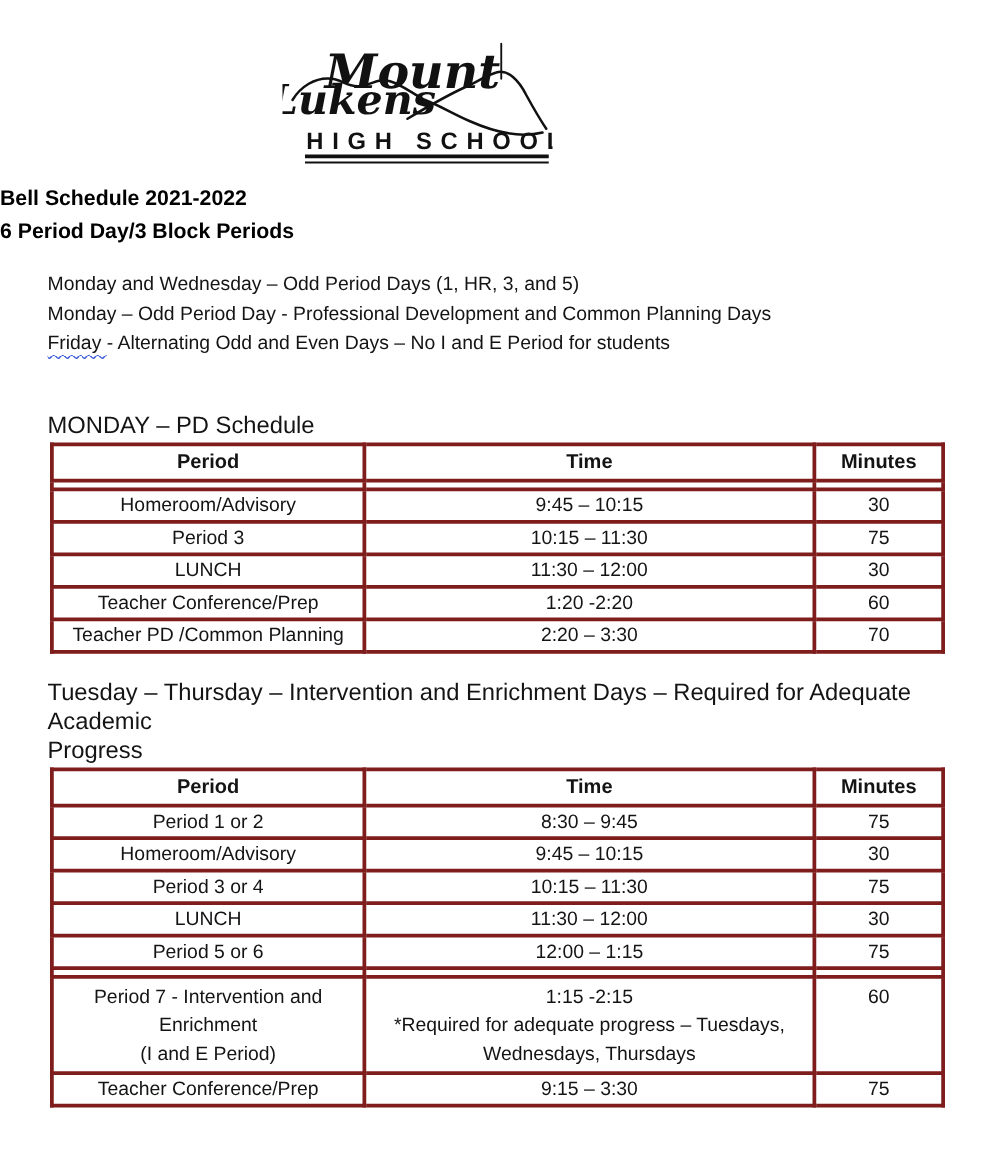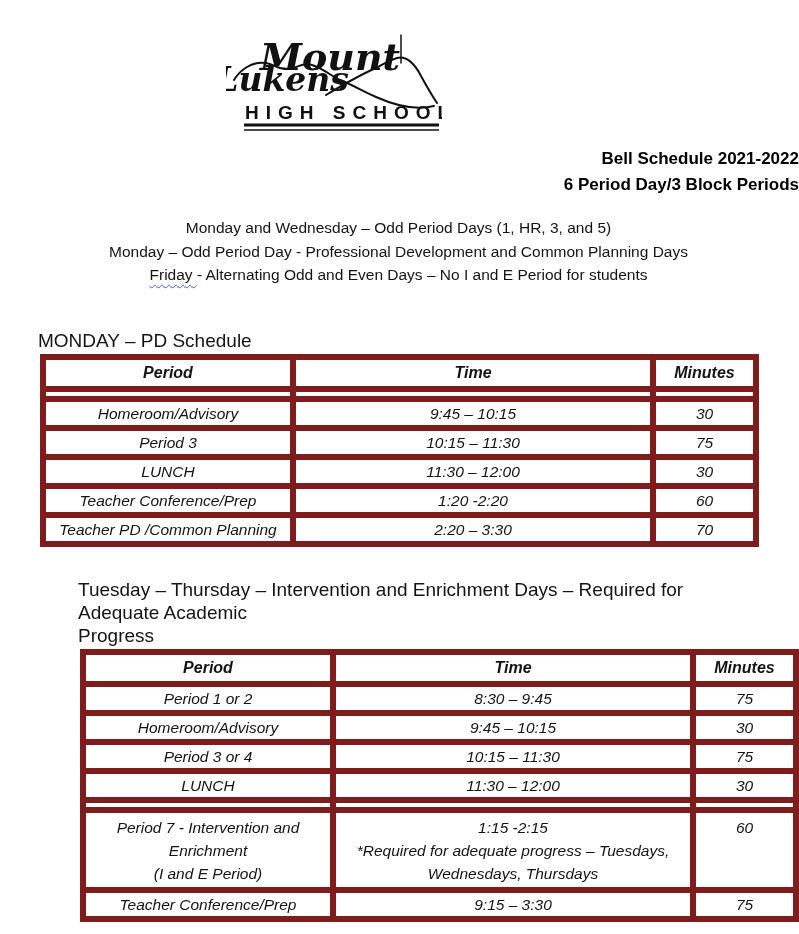--- a/index.html
+++ b/index.html
@@ -12,58 +12,57 @@
     color: #141414;
     overflow: hidden;
   }
   
   .logo-wrap { margin: 22px 11px 0 226px; width: 216px; height: 112px; }
   .logo-wrap svg { display:block; }
   .logo-script { font-family: "DejaVu Serif", serif; font-style: italic; font-weight: 700; fill:#111; }
   .logo-caps { font-family: "Liberation Sans", sans-serif; font-weight: 700; letter-spacing: 7px; fill:#111; }
   .logo-stroke { fill: none; stroke: #111; stroke-width: 2; stroke-linecap: round; stroke-linejoin: round; }
   
-  .title-block { margin-top: 12px; text-align: right; font-weight: 700; font-size: 17px; line-height: 26px; color:#000; }
-  
-  .intro { margin: 18px 40px 0 38px; font-size: 15.5px; line-height: 23.5px; text-align: center; }
+  .title-block { margin-top: 12px; text-align: left; font-weight: 700; font-size: 17px; line-height: 26px; color:#000; }
+  
+  .intro { margin: 18px 40px 0 38px; font-size: 15.5px; line-height: 23.5px; }
   .squiggle {
     text-decoration-line: underline;
     text-decoration-style: wavy;
     text-decoration-color: #3b5bdb;
     text-decoration-thickness: 1px;
     text-underline-offset: 4px;
   }
   
   .schedule-section.first { margin-top: 42px; }
-  .schedule-section.second { margin-top: 31px; padding-left: 40px; }
+  .schedule-section.second { margin-top: 20px; }
   .section-heading {
     margin: 0 40px 2px 38px;
     font-size: 19px;
     line-height: 23px;
     white-space: pre-line;
   }
   table.schedule {
     margin-left: 40px;
     width: 713px;
     border-collapse: collapse;
     table-layout: fixed;
   }
   table.schedule col.c-period  { width: 250px; }
   table.schedule col.c-time    { width: 360px; }
   table.schedule col.c-minutes { width: 103px; }
   table.schedule th, table.schedule td {
-    border: 6px solid #7f1d1d;
+    border: 3px solid #7f1d1d;
     text-align: center;
     vertical-align: top;
     font-size: 15.5px;
     line-height: 18px;
     padding: 3px 4px 2px 4px;
     white-space: pre-line;
     overflow: hidden;
-    font-style: italic;
   }
   table.schedule th { font-weight: 700; font-size: 16px; line-height: 20px; padding: 3px 4px; }
   tr.spacer-row td { height: 4px; padding: 0; line-height: 4px; font-size: 2px; }
   tr.row-tall td { line-height: 23px; text-align: center; }
 </style>
 </head>
 <body>
 
 <div class="page">
 
@@ -179,20 +178,25 @@
           <tr>
             <td>Period 3 or 4</td>
             <td>10:15 – 11:30</td>
             <td>75</td>
           </tr>
           <tr>
             <td>LUNCH</td>
             <td>11:30 – 12:00</td>
             <td>30</td>
           </tr>
+          <tr>
+            <td>Period 5 or 6</td>
+            <td>12:00 – 1:15</td>
+            <td>75</td>
+          </tr>
           <tr class="spacer-row">
             <td></td>
             <td></td>
             <td></td>
           </tr>
           <tr class="row-tall">
             <td>Period 7 - Intervention and Enrichment
 (I and E Period)</td>
             <td>1:15 -2:15
 *Required for adequate progress – Tuesdays, Wednesdays, Thursdays</td>

